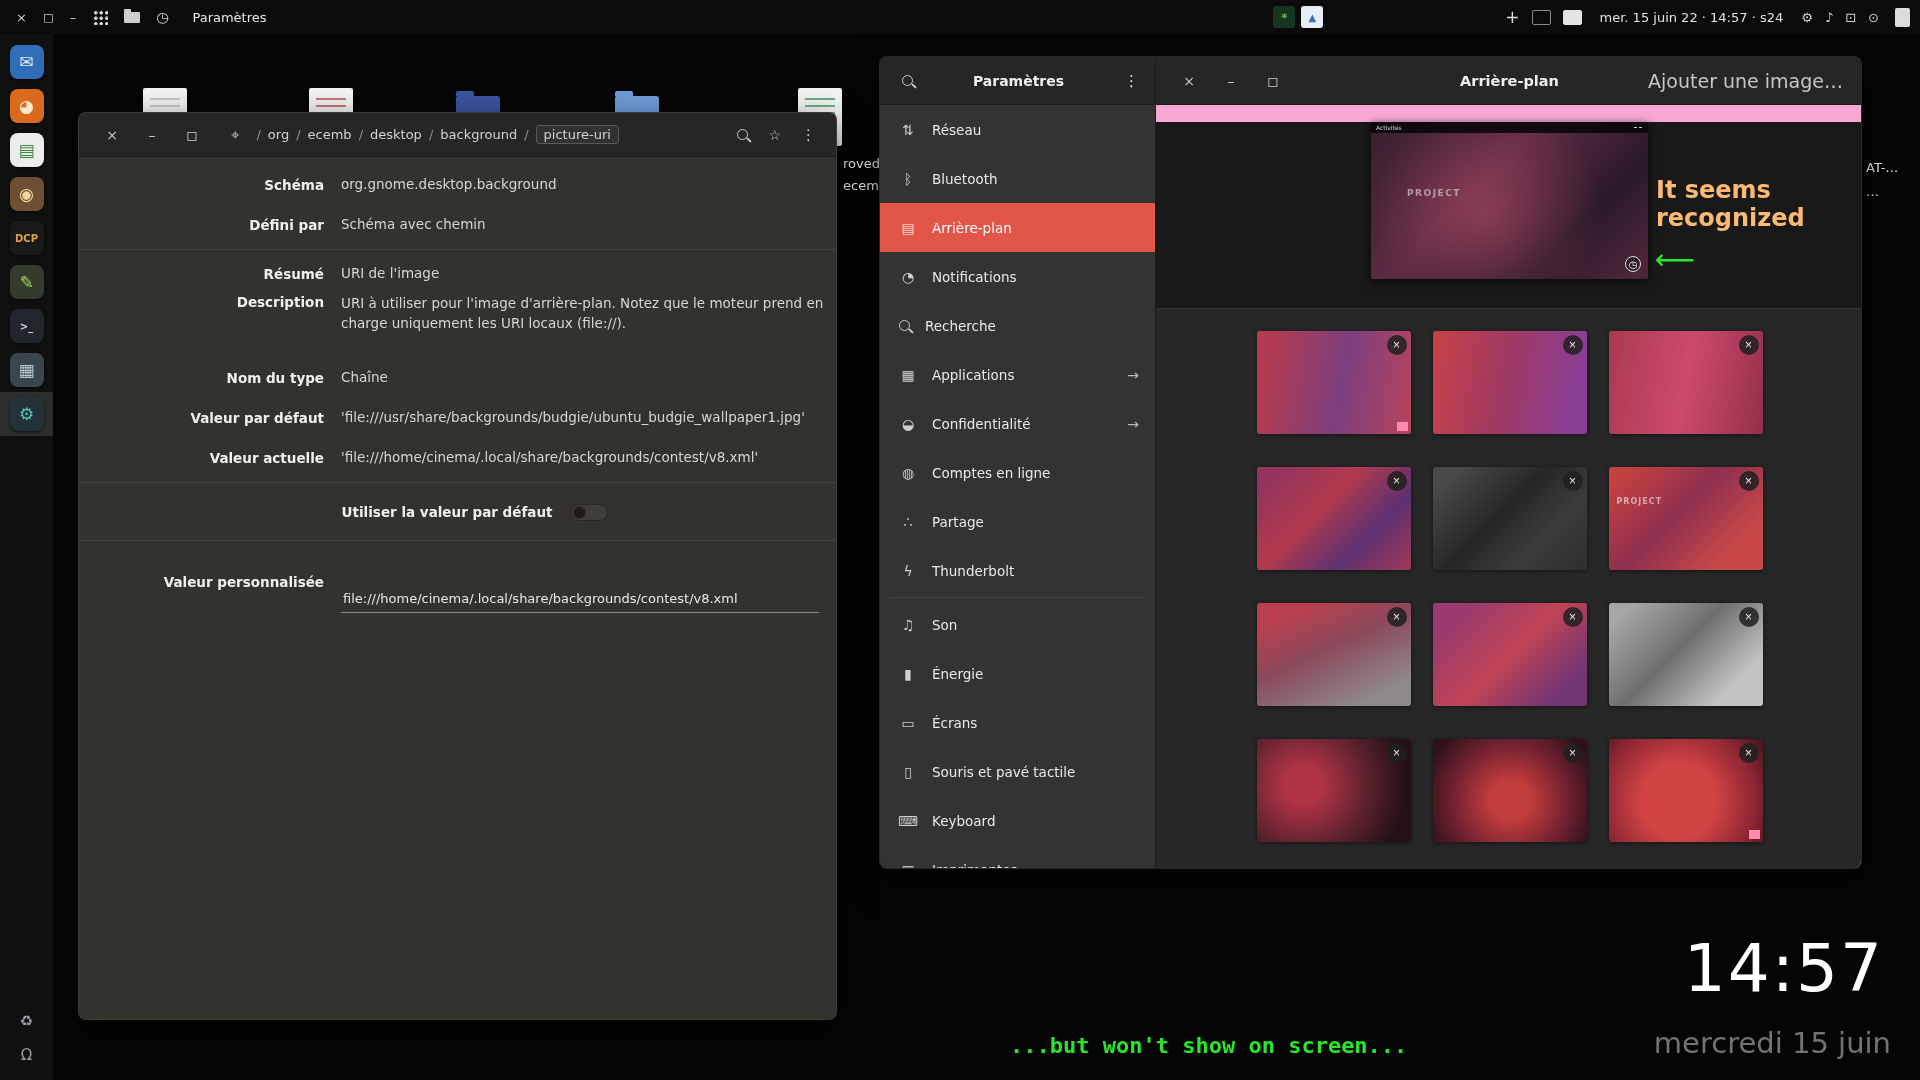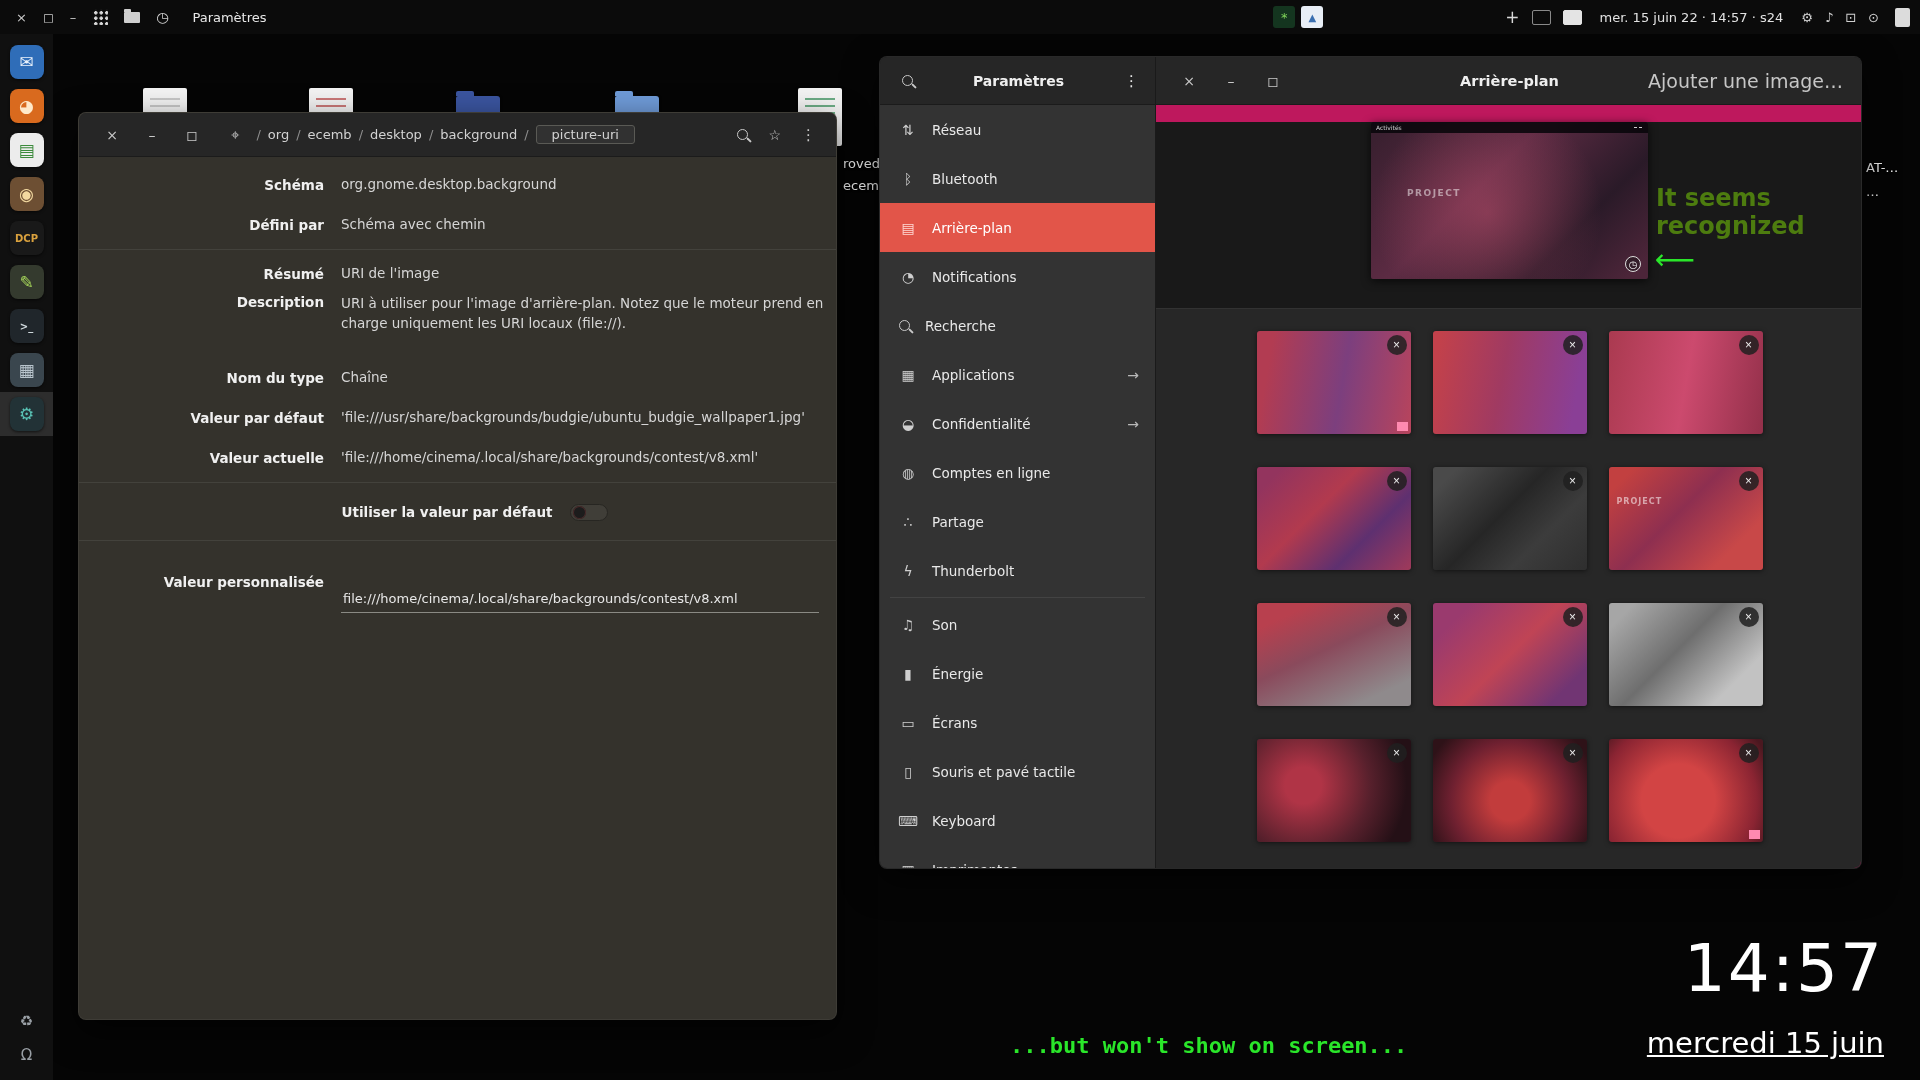--- a/index.html
+++ b/index.html
@@ -46,21 +46,21 @@
   .fragment { position:absolute; color:#efefef; font-size:13px; z-index:1; white-space:nowrap; text-shadow:0 1px 2px #000; }
 
   
   .dconf { position:absolute; left:78px; top:112px; width:759px; height:908px; background:#34322c; border-radius:8px; box-shadow:0 12px 34px rgba(0,0,0,.65); z-index:3; overflow:hidden; border:1px solid rgba(255,255,255,.05); }
   .dconf-header { height:44px; background:#262626; display:flex; align-items:center; padding:0 20px 0 26px; gap:0; border-bottom:1px solid #1b1b1b; }
   .win-ctrl { color:#c9c9c9; font-size:14px; width:14px; text-align:center; }
   .dconf-header .win-ctrl { margin-right:26px; }
   .path-ic { color:#bdbdbd; font-size:15px; margin:0 10px 0 6px; }
   .breadcrumb { display:flex; align-items:center; gap:0; flex:1; font-size:13px; color:#d2d2d2; overflow:hidden; white-space:nowrap; }
   .bc-sep { color:#8f8f8f; margin:0 7px; }
-  .bc-seg.chip { border:1px solid #5a5a55; background:rgba(255,255,255,.05); border-radius:3px; padding:1px 15px; }
+  .bc-seg.chip { border:1px solid #5a5a55; background:rgba(255,255,255,.05); border-radius:3px; padding:1px 7px; }
   .dconf-hicons { display:flex; align-items:center; gap:20px; color:#c9c9c9; }
   .star-ic { font-size:14px; }
   .kebab { font-size:15px; }
 
   .dconf-body { padding:8px 0 0 0; }
   .d-row { display:flex; align-items:center; min-height:40px; }
   .d-row.tall { min-height:56px; margin-bottom:8px; align-items:flex-start; }
   .d-label { width:245px; text-align:right; font-weight:600; color:#f0f0f0; font-size:13.5px; flex-shrink:0; }
   .d-value { margin-left:17px; color:#d6d6d6; font-size:13.5px; max-width:560px; line-height:1.45; }
   .h-div { height:1px; background:rgba(255,255,255,.08); margin:4px 0; }
@@ -80,42 +80,42 @@
   .add-btn { margin-left:auto; margin-right:20px; color:#c6c6c6; font-size:19px; z-index:1; }
 
   .sw-sidebar { position:absolute; left:0; top:48px; width:276px; height:765px; background:#333333; overflow:hidden; border-right:1px solid #1a1a1a; }
   .sb-item { height:49px; display:flex; align-items:center; gap:15px; padding-left:19px; font-size:13.5px; color:#e9e9e9; }
   .sb-item.active { background:#e25549; color:#fff; }
   .sb-glyph { width:18px; text-align:center; font-size:14px; color:#cfcfcf; flex-shrink:0; display:inline-flex; justify-content:center; }
   .sb-item.active .sb-glyph { color:#ffd9d5; }
   .sb-chevron { margin-left:auto; margin-right:16px; color:#b9b9b9; font-size:14px; }
   .sb-div { height:1px; background:rgba(255,255,255,.08); margin:2px 10px; }
 
-  .sw-content { position:absolute; left:276px; top:48px; width:707px; height:765px; background:#be185d; }
+  .sw-content { position:absolute; left:276px; top:48px; width:707px; height:765px; background:#f9a8d4; }
   .preview-zone { height:186px; background:#191919; }
   .preview { position:relative; width:277px; height:157px; margin:17px auto 0; border-radius:2px; overflow:hidden; box-shadow:0 2px 10px rgba(0,0,0,.7);
     background: radial-gradient(circle at 42% 58%, rgba(205,85,115,.45), transparent 62%), linear-gradient(135deg,#3a2030 5%,#5c2b43 40%,#2a1a28 72%,#4c2539 95%); }
   .preview-bar { height:11px; background:rgba(8,6,10,.88); display:flex; align-items:center; justify-content:space-between; padding:0 5px; font-size:6px; color:#d6d6d6; }
   .preview-bar::after { content:''; width:10px; height:3px; background-image:radial-gradient(#cfcfcf 1px, transparent 1.2px); background-size:5px 3px; }
   .preview-wm { position:absolute; left:13%; top:42%; font-size:9px; font-weight:bold; letter-spacing:1.5px; color:rgba(255,255,255,.5); }
   .preview-badge { position:absolute; right:7px; bottom:7px; width:16px; height:16px; border-radius:50%; border:1px solid #ddd; background:rgba(20,20,20,.4); color:#eee; font-size:10px; display:flex; align-items:center; justify-content:center; }
 
   .grid-zone { height:579px; background:#272727; border-top:1px solid rgba(255,255,255,.05); overflow:hidden; }
   .wall-grid { width:506px; margin:22px auto 0; display:grid; grid-template-columns:repeat(3,154px); column-gap:22px; row-gap:33px; }
   .thumb { position:relative; width:154px; height:103px; border-radius:3px; box-shadow:0 1px 5px rgba(0,0,0,.55); }
   .thumb-x { position:absolute; top:4px; right:4px; width:20px; height:20px; border-radius:50%; background:rgba(32,32,32,.85); color:#ececec; font-size:12px; display:flex; align-items:center; justify-content:center; border:none; cursor:pointer; }
   .thumb-wm { position:absolute; left:8px; top:30px; font-size:8px; font-weight:bold; letter-spacing:1px; color:rgba(255,255,255,.55); }
   .thumb-corner { display:none; position:absolute; right:3px; bottom:3px; width:11px; height:9px; background:#ff8ab0; }
 
   
-  .ann-recognized { position:absolute; left:1656px; top:184px; width:160px; color:#4d7c0f; font-size:24px; font-weight:600; line-height:1.18; z-index:6; }
+  .ann-recognized { position:absolute; left:1656px; top:176px; width:160px; color:#fdba74; font-size:24px; font-weight:600; line-height:1.18; z-index:6; }
   .ann-arrow { position:absolute; left:1655px; top:243px; color:#2ae62a; font-size:28px; z-index:6; }
   .ann-hidden { position:absolute; left:1010px; top:1033px; color:#2ae62a; font-size:22px; font-weight:bold; font-family:"DejaVu Sans Mono","Liberation Mono",monospace; z-index:6; }
   .clock-time { position:absolute; right:36px; top:930px; color:#ffffff; font-size:66px; letter-spacing:2px; text-align:right; z-index:1; }
-  .clock-date { position:absolute; right:36px; top:1026px; color:#ffffff; font-size:29px; text-align:right; z-index:1;text-decoration:underline; }
+  .clock-date { position:absolute; right:29px; top:1026px; color:#737373; font-size:29px; text-align:right; z-index:1; }
 
   
   .search-ic { position:relative; width:11px; height:11px; border:1.7px solid currentColor; border-radius:50%; display:inline-block; color:#c9c9c9; }
   .search-ic::after { content:''; position:absolute; width:6px; height:2px; background:currentColor; right:-5px; bottom:-2px; transform:rotate(45deg); border-radius:1px; }
 </style>
 </head>
 <body>
 
 <div class="screen">
 

